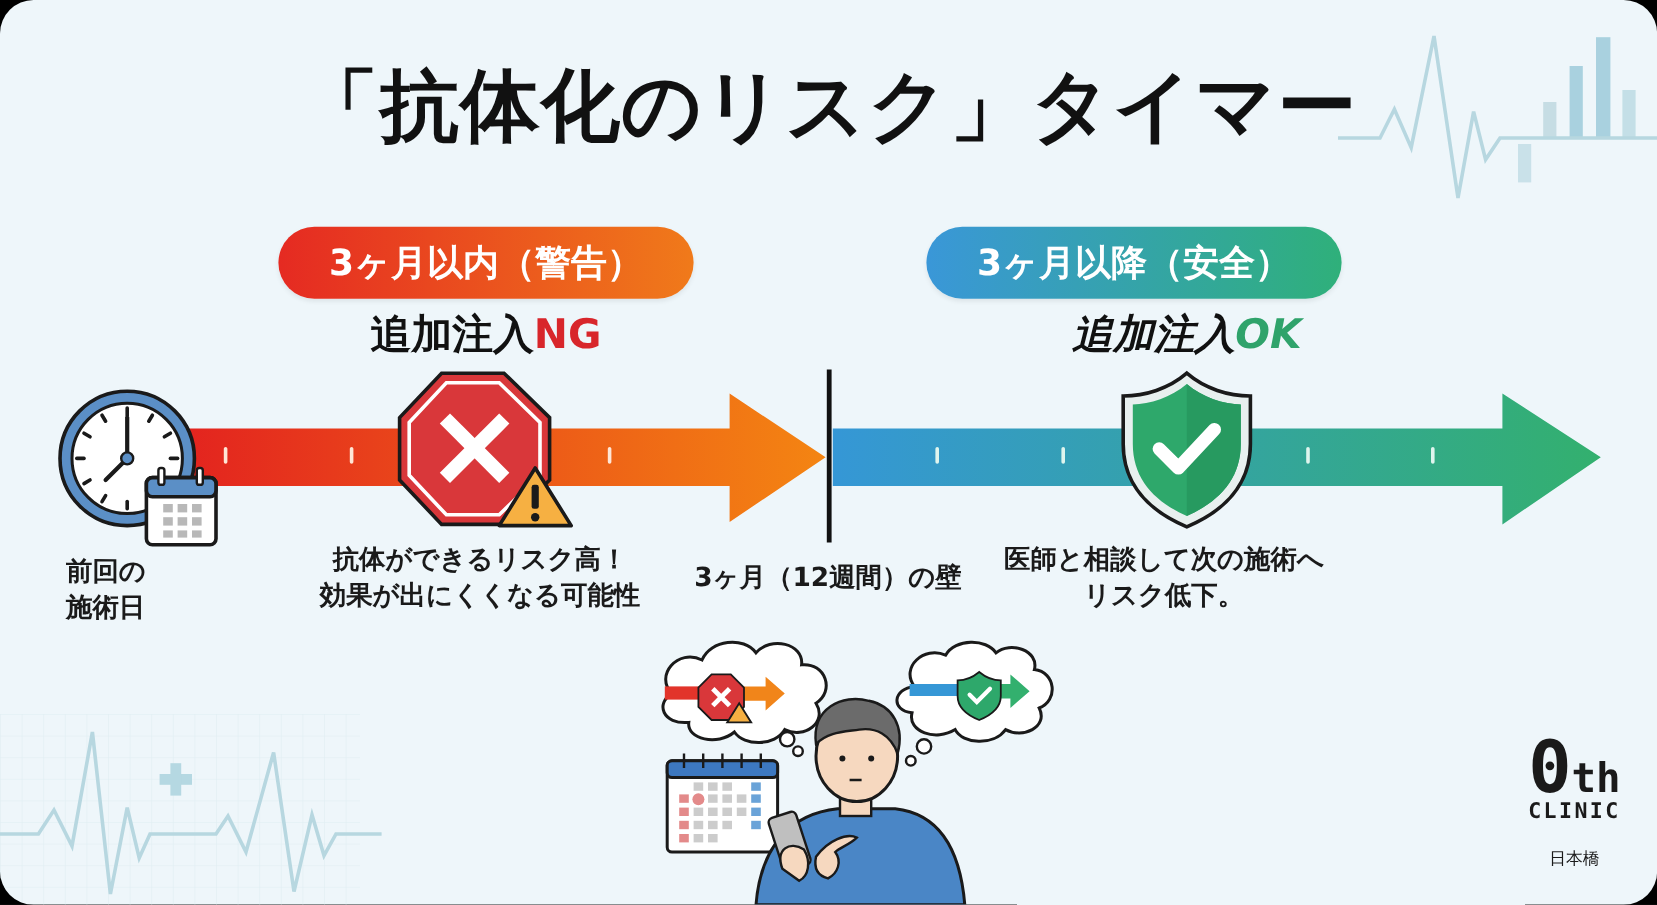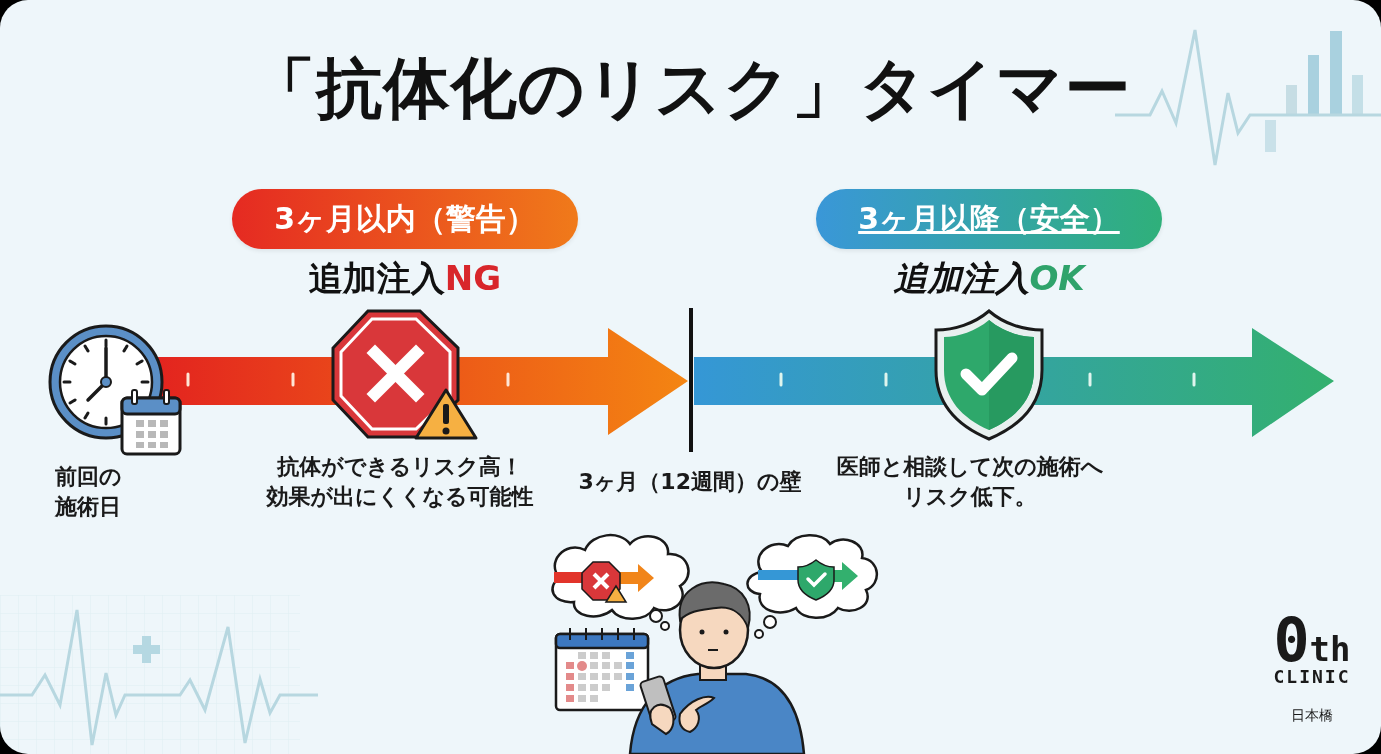--- a/index.html
+++ b/index.html
@@ -14,21 +14,21 @@
     font-size: 66px; font-weight: 900; color: #111; letter-spacing: 1px;
     font-family: "DejaVu Sans", sans-serif;
   }
   .pill {
     position: absolute; height: 60px; border-radius: 30px; color: #fff;
     font-weight: bold; font-size: 30px; display: flex; align-items: center; justify-content: center;
     box-shadow: 0 2px 4px rgba(0,0,0,0.08);
     margin-top: 11px;
   }
   .pill-warn { left: 232px; top: 178px; width: 346px; background: linear-gradient(90deg, #e52a22, #f07a1a); }
-  .pill-safe { left: 816px; top: 178px; width: 346px; background: linear-gradient(90deg, #3a97d8, #2fb07a); text-decoration: underline; }
+  .pill-safe { left: 772px; top: 178px; width: 346px; background: linear-gradient(90deg, #3a97d8, #2fb07a); }
   .status {
     position: absolute; font-size: 34px; font-weight: 900; color: #111; text-align: center; width: 400px;
   }
   .status-ng { left: 205px; top: 256px; }
   .status-ok { left: 789px; top: 256px; font-style: italic; }
   .status .hl-ng { color: #d8262b; }
   .status .hl-ok { color: #2fa36b; }
   .caption {
     position: absolute; font-size: 22px; font-weight: bold; color: #1a1a1a; text-align: center; line-height: 30px;
   }

